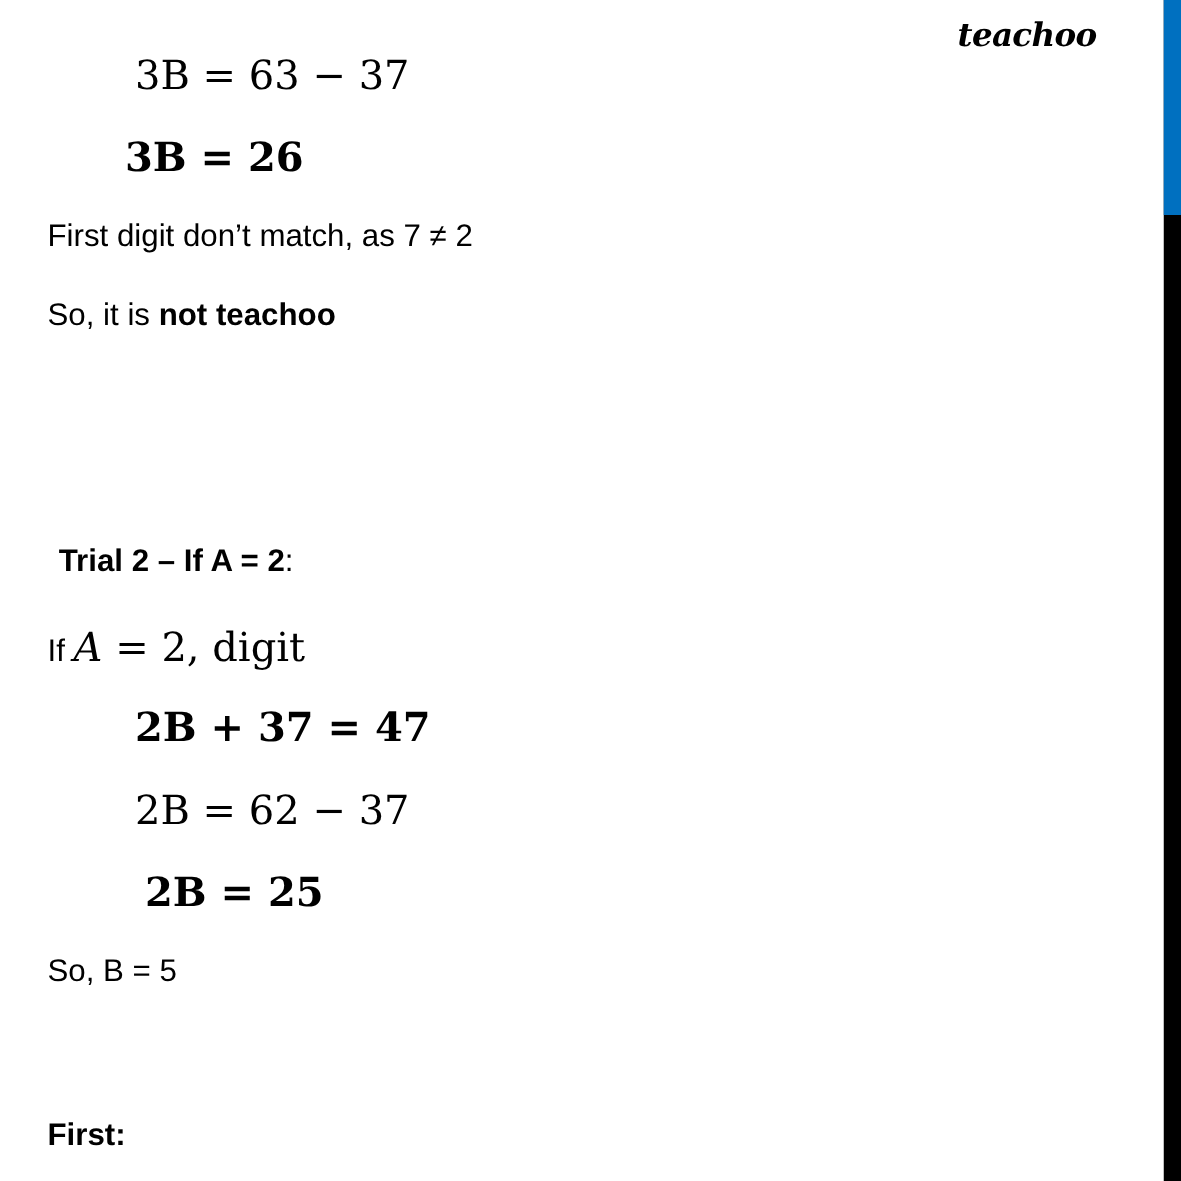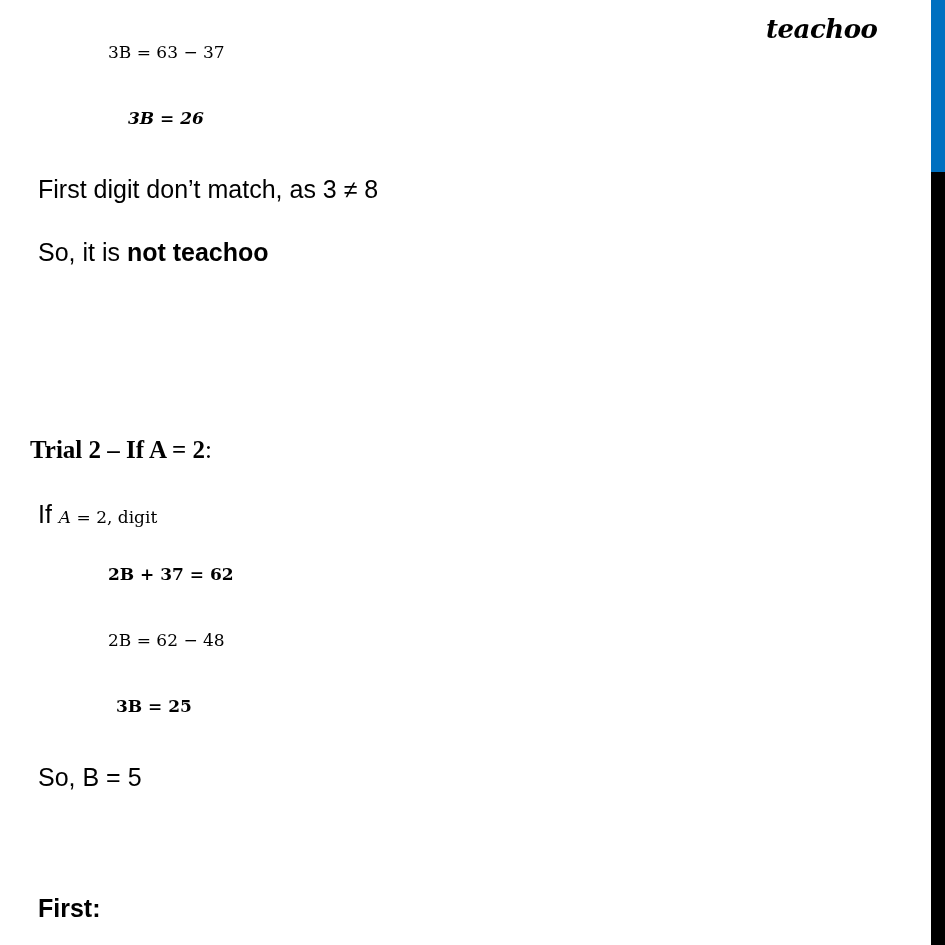--- a/index.html
+++ b/index.html
@@ -46,54 +46,54 @@
       position: absolute;
       white-space: nowrap;
       line-height: 1;
     }
     .text {
       font-family: "Liberation Sans", sans-serif;
       font-size: 25px;
     }
     .math {
       font-family: "DejaVu Serif", serif;
-      font-size: 17px;
+      font-size: 32px;
       text-align: center;
     }
     .bold { font-weight: bold; }
     .ital { font-style: italic; }
   </style>
 </head>
 <body>
 
 <div class="side-bar">
   <div class="side-bar-accent"></div>
 </div>
 
 <div class="logo">teachoo</div>
 
 <div class="line math" style="left:108px; top:44px;">3B = 63 − 37</div>
 
-<div class="line math bold" style="left:128px; top:110px;font-style:italic;">3B = 26</div>
+<div class="line math bold" style="left:100px; top:110px;">3B = 26</div>
 
-<div class="line text" style="left:38px; top:177px;">First digit don’t match, as 3 ≠ 8</div>
+<div class="line text" style="left:38px; top:177px;">First digit don’t match, as 7 ≠ 2</div>
 
 <div class="line text" style="left:38px; top:240px;">
   <span>So, it is </span><span class="bold">not teachoo</span>
 </div>
 
-<div class="line text" style="left:30px; top:437px;font-family:Liberation Serif, serif;">
+<div class="line text" style="left:47px; top:437px;">
   <span class="bold">Trial 2 – If A = 2</span><span>:</span>
 </div>
 
 <div class="line text" style="left:38px; top:502px;">
   <span>If </span><span class="math ital">A</span><span class="math"> = 2, digit</span>
 </div>
 
-<div class="line math bold" style="left:108px; top:566px;">2B + 37 = 62</div>
+<div class="line math bold" style="left:108px; top:566px;">2B + 37 = 47</div>
 
-<div class="line math" style="left:108px; top:632px;">2B = 62 − 48</div>
+<div class="line math" style="left:108px; top:632px;">2B = 62 − 37</div>
 
-<div class="line math bold" style="left:116px; top:698px;">3B = 25</div>
+<div class="line math bold" style="left:116px; top:698px;">2B = 25</div>
 
 <div class="line text" style="left:38px; top:765px;text-align:center;">So, B = 5</div>
 
 <div class="line text bold" style="left:38px; top:896px;">First:</div>
 
 </body></html>

